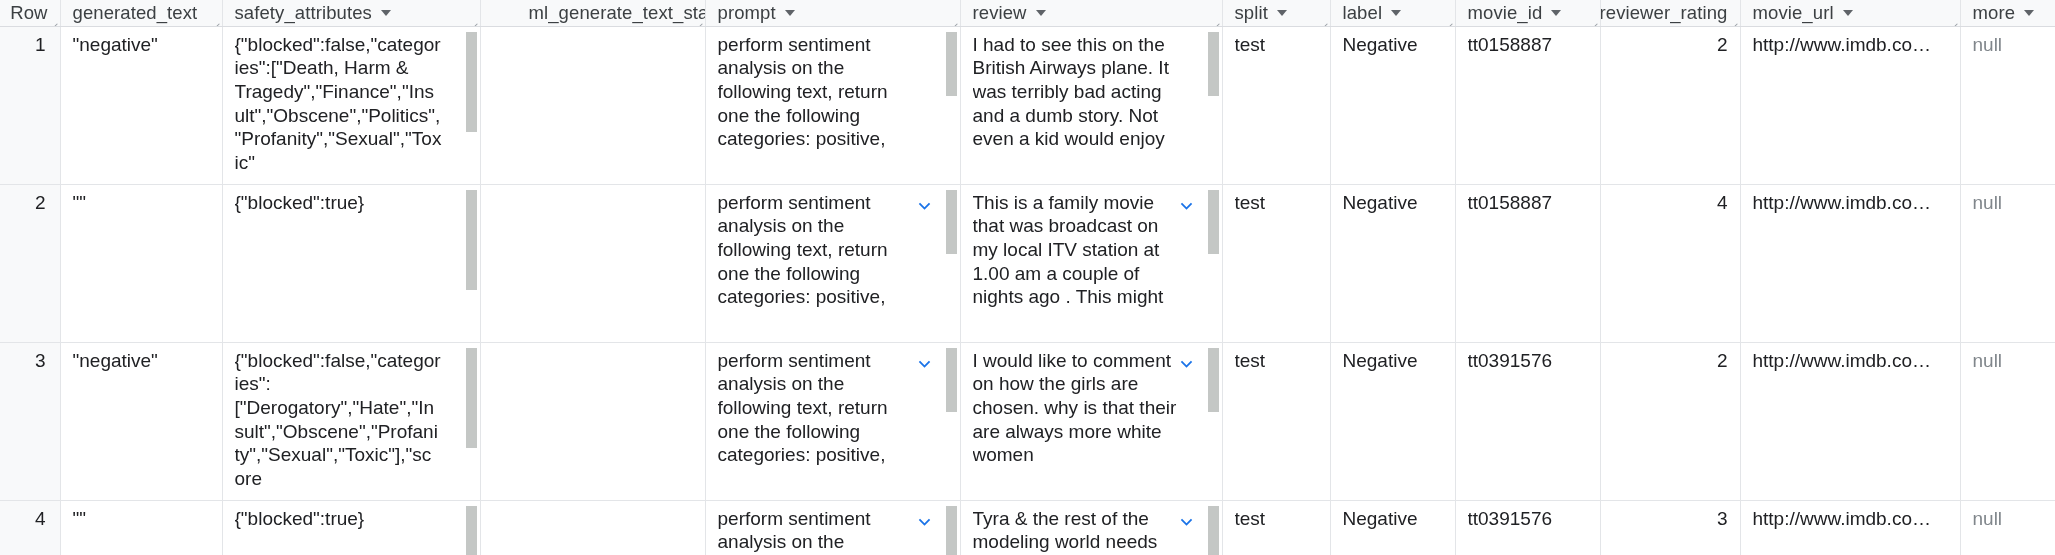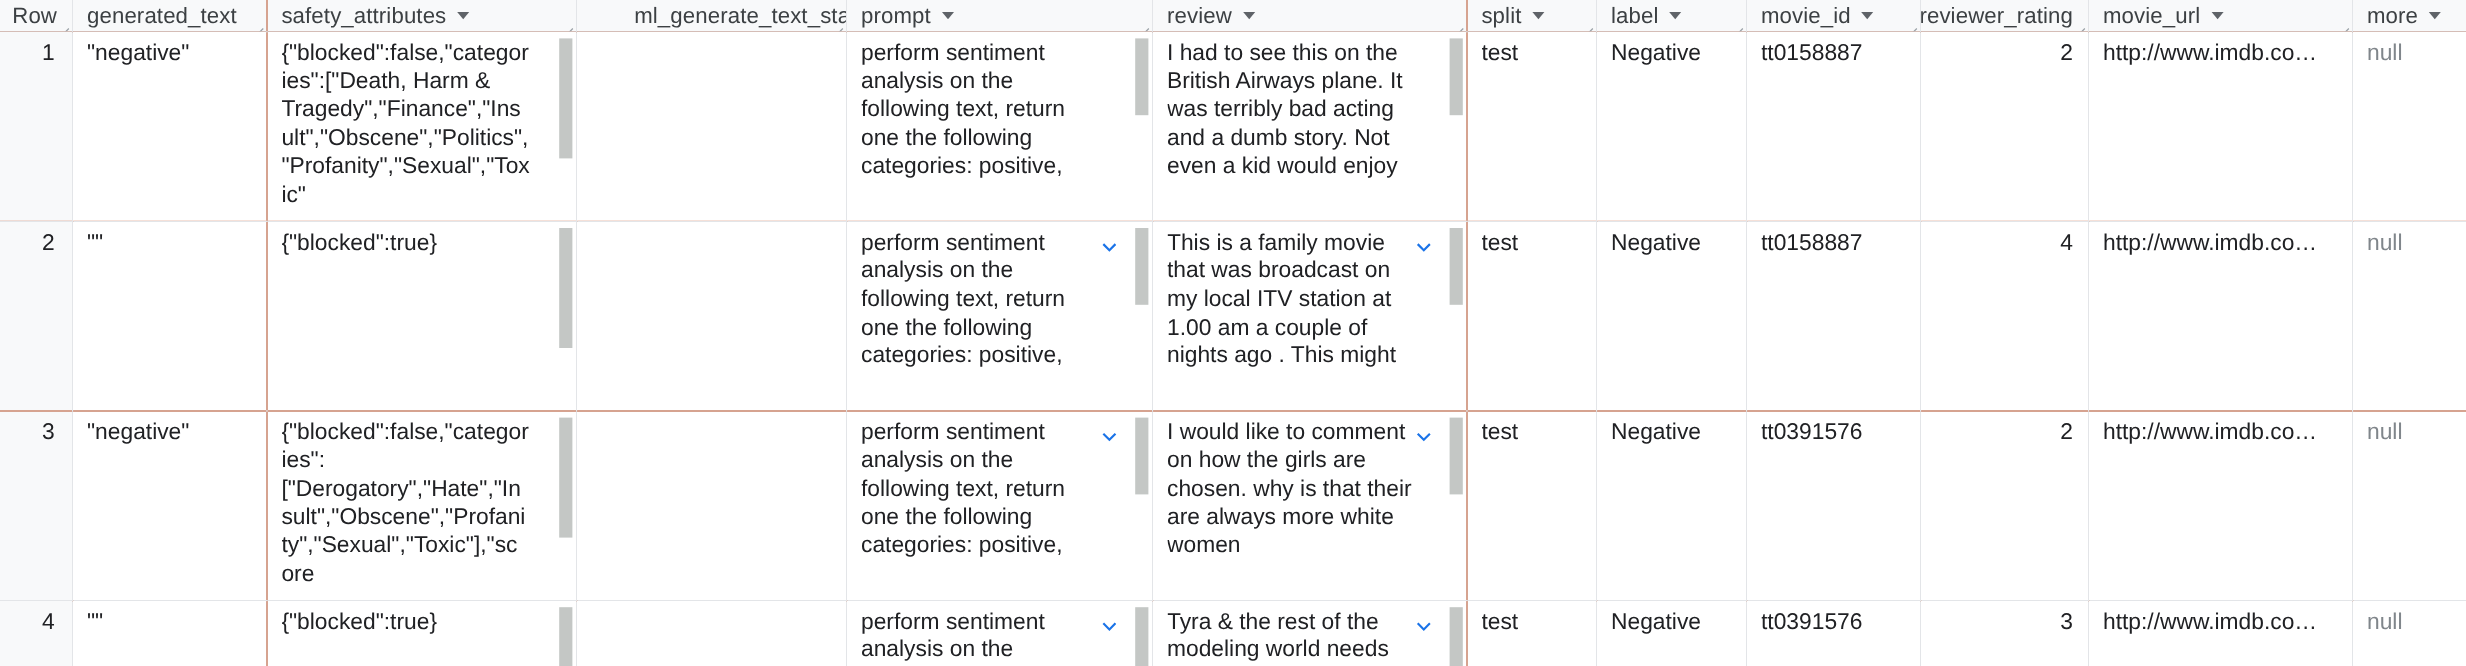--- a/index.html
+++ b/index.html
@@ -7,21 +7,21 @@
   html, body {
     margin: 0; padding: 0;
     background: #ffffff;
     font-family: "Liberation Sans", sans-serif;
   }
   #app {
     width: 2055px;
     height: 555px;
     overflow: hidden;
     position: relative;
-    background: #c2410c;
+    background: #701a75;
   }
   table.grid {
     border-collapse: collapse;
     table-layout: fixed;
     width: 2055px;
     font-size: 19px;
   }
 
   
   thead th {

